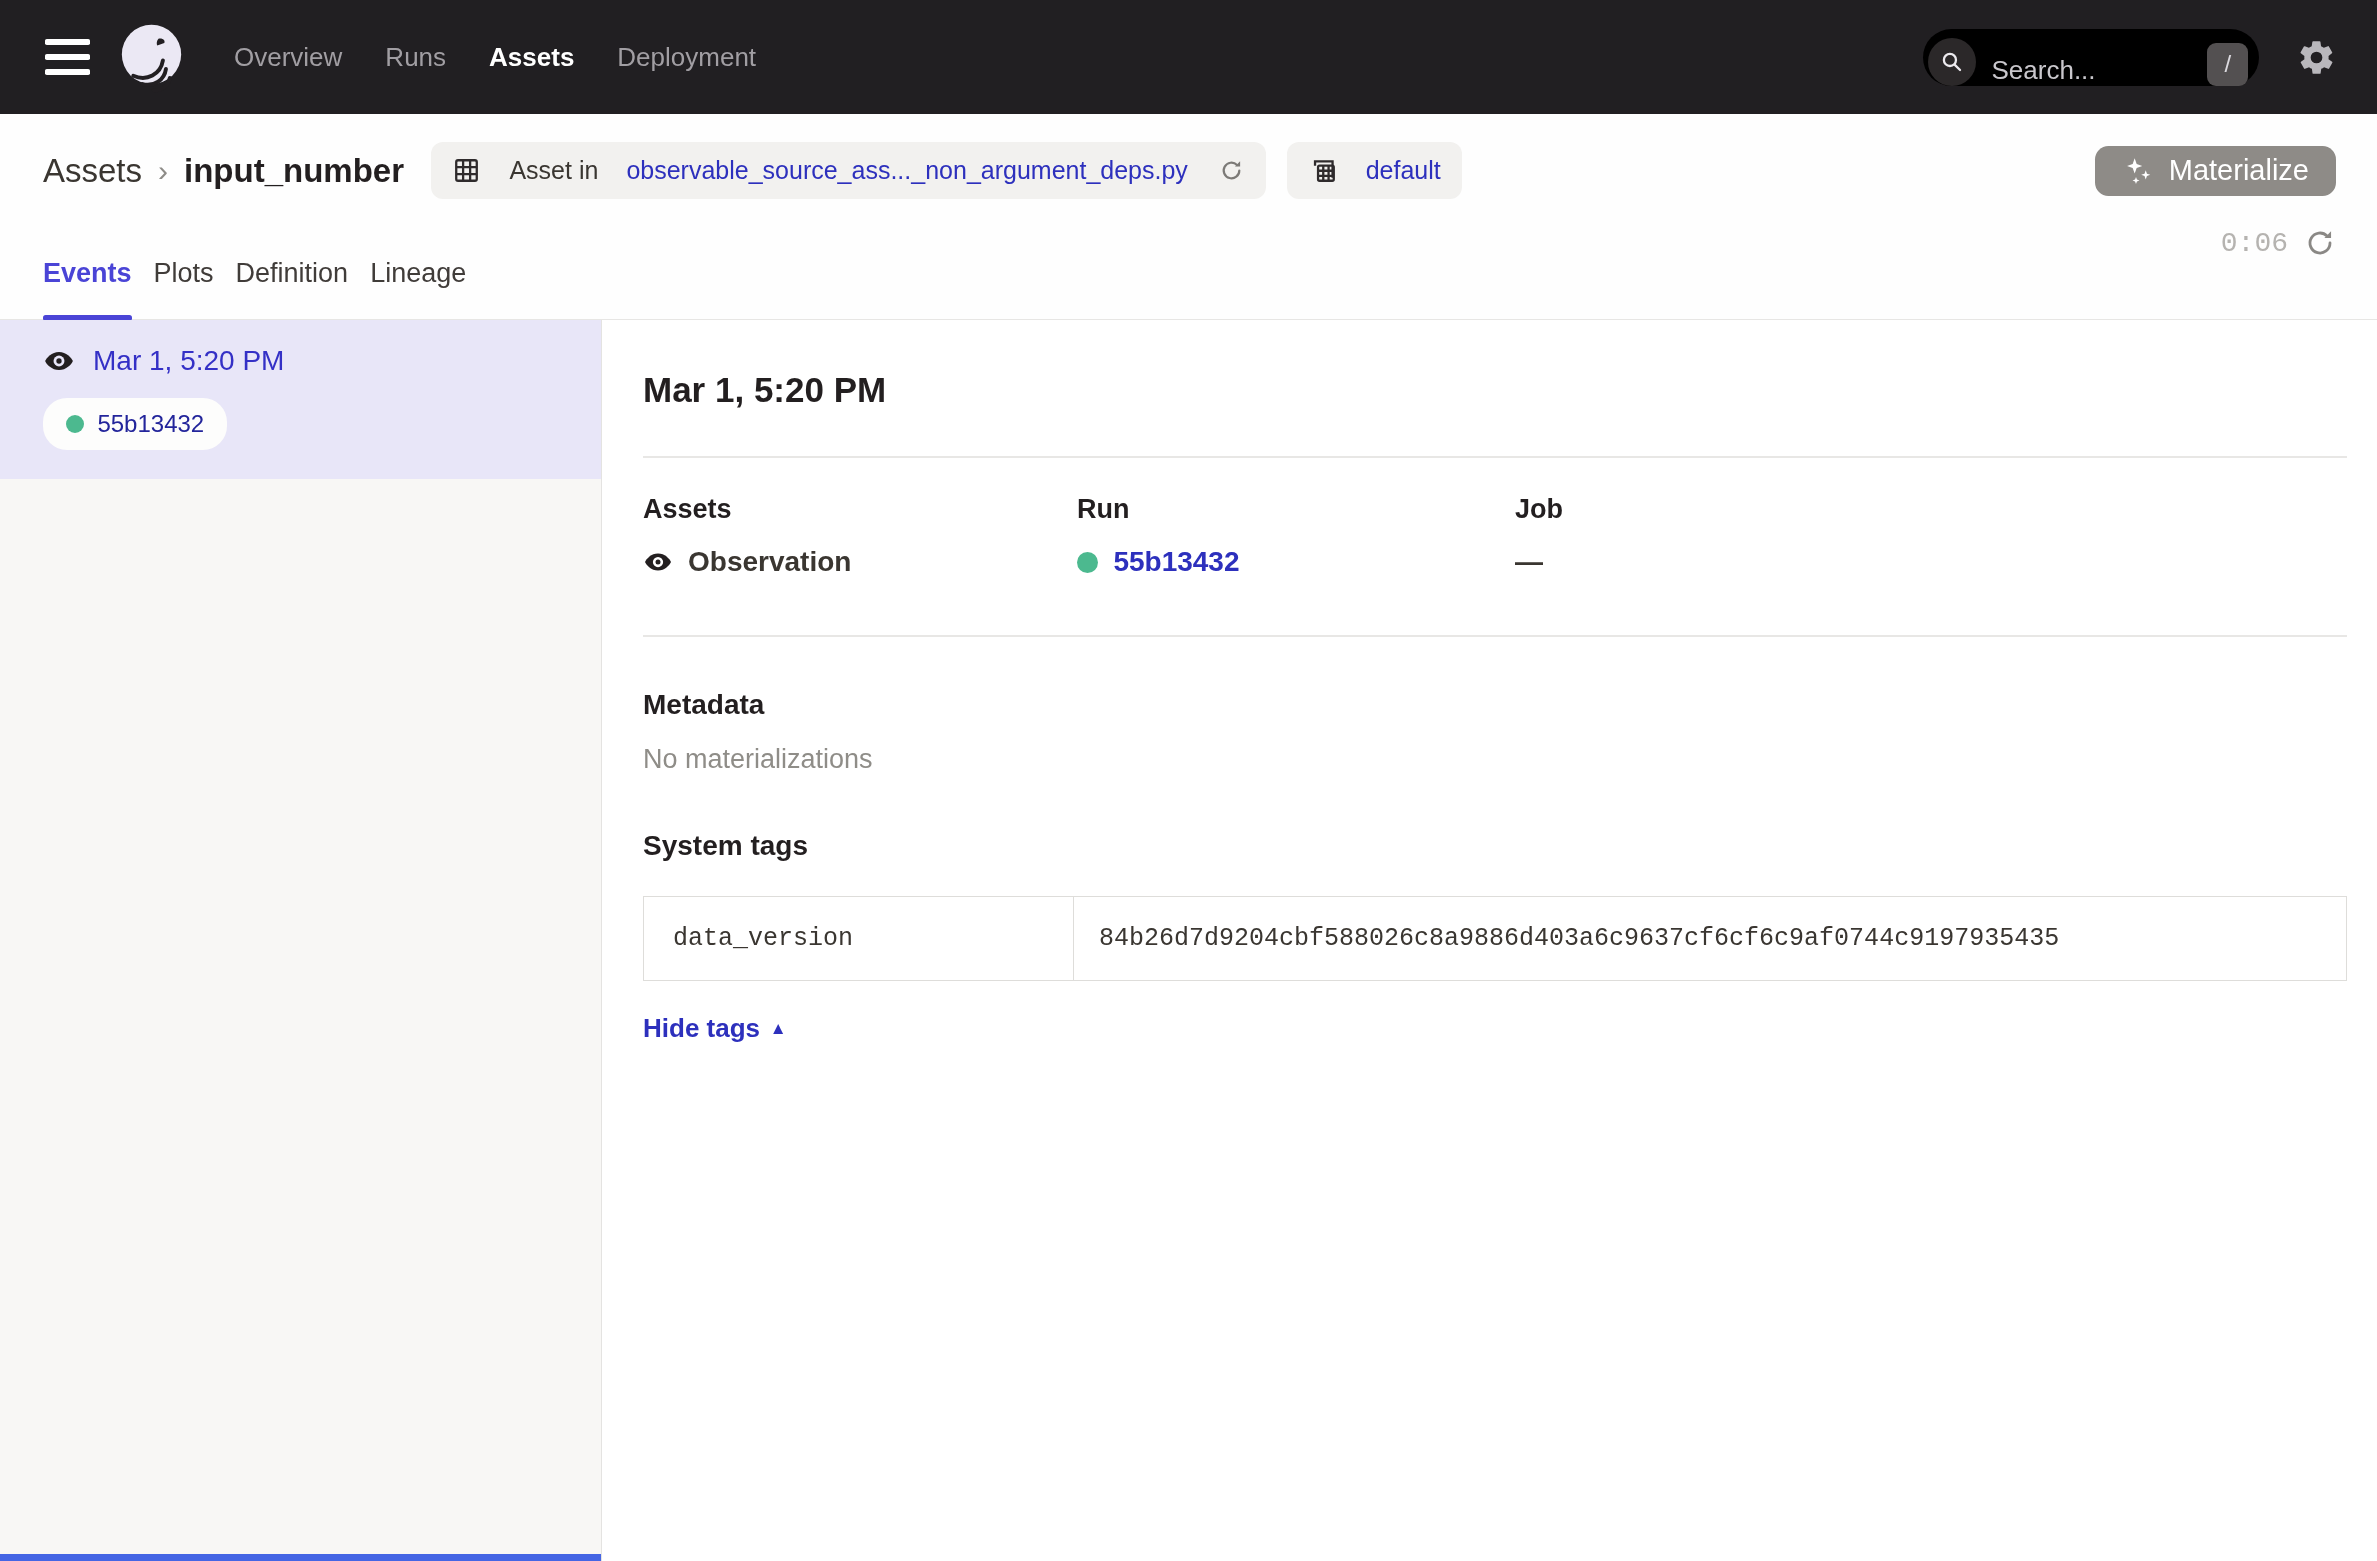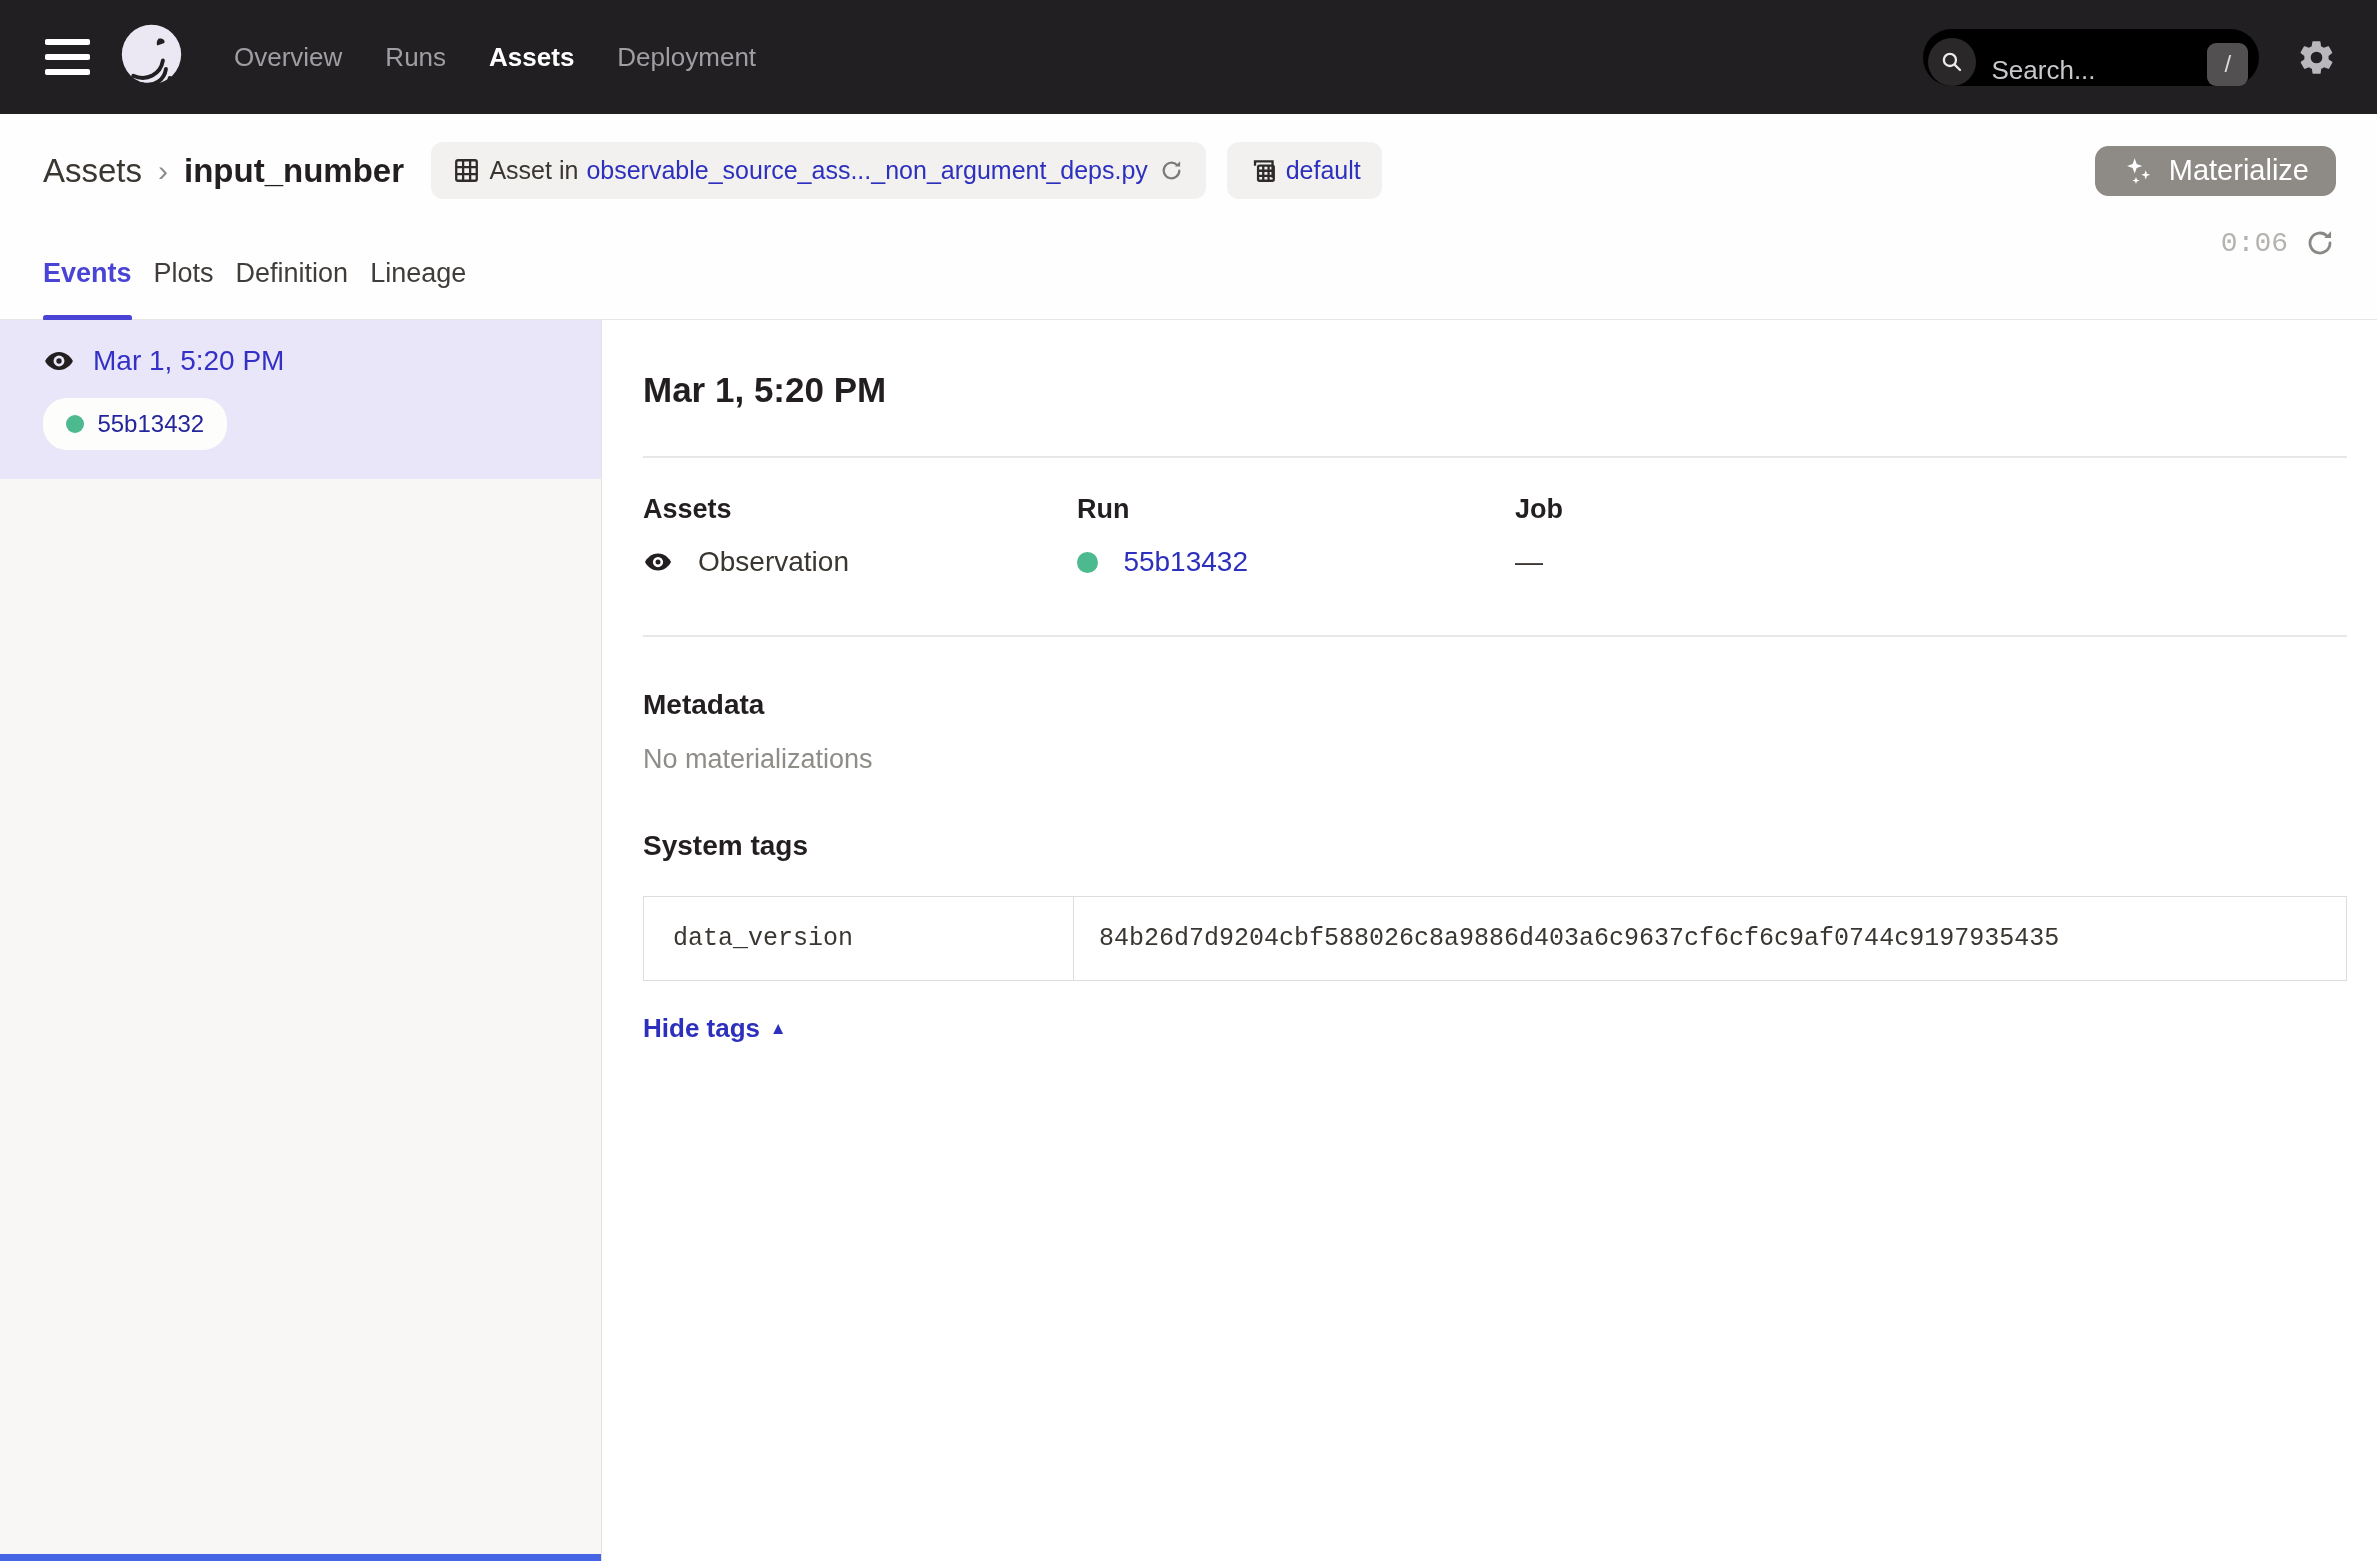--- a/index.html
+++ b/index.html
@@ -21,21 +21,21 @@
   .search input { flex:1; min-width:0; border:0; background:transparent; outline:none; color:#d9d7db; font-size:26px; padding:0 9px 0 16px; font-family:"Liberation Sans", sans-serif; }
   .search input::placeholder { color:#c9c7cc; }
   .kbd { width:41px; height:43px; flex:0 0 41px; background:#535051; border-radius:9px; color:#dcdadf; font-size:24px; display:flex; align-items:center; justify-content:center; }
   .gear { margin-left:38px; color:#b9b7bc; display:flex; cursor:pointer; }
 
   
   .crumb-row { height:113px; flex:0 0 113px; display:flex; align-items:center; padding:0 41px 0 43px; background:#fefefe; }
   .bc-root { font-size:33px; color:#3a3631; }
   .bc-sep { font-size:30px; color:#8e8c88; margin:0 16px; }
   .bc-current { font-size:33px; font-weight:700; color:#231f20; margin-right:27px; }
-  .pill { display:inline-flex; align-items:center; gap:8px; background:#f2f1ef; border-radius:12px; height:57px; padding:0 21.4px; font-size:25px; color:#3a3631; white-space:nowrap; }
+  .pill { display:inline-flex; align-items:center; gap:28px; background:#f2f1ef; border-radius:12px; height:57px; padding:0 21.4px; font-size:25px; color:#3a3631; white-space:nowrap; }
   .pill + .pill { margin-left:21.4px; }
   .pill a { color:#2d30bd; }
   .pill .picon { display:flex; color:#2f2b2c; }
   .pill .refresh { display:flex; color:#7c7a77; margin-left:3.6px; cursor:pointer; }
   .materialize { margin-left:auto; display:flex; align-items:center; gap:14.3px; background:#8e8b87; border:0; border-radius:13.4px; height:50px; padding:0 27px; color:#ffffff; font-size:29px; cursor:pointer; font-family:"Liberation Sans", sans-serif; }
   .materialize .spark { display:flex; }
 
   
   .tabs-row { height:93px; flex:0 0 93px; display:flex; align-items:flex-start; gap:22px; padding:0 41px 0 43px; border-bottom:1.8px solid #e7e6e4; background:#fefefe; }
   .tab { position:relative; font-size:27px; font-weight:500; color:#403c39; height:100%; display:flex; align-items:center; cursor:pointer; }
@@ -58,21 +58,21 @@
 
   main { flex:1; min-width:0; padding:14.3px 30px 0 41px; }
   .detail-title { font-size:35px; font-weight:700; color:#231f20; margin-top:36px; }
   .hr { height:1.8px; background:#e8e7e5; }
   .hr1 { margin-top:46px; }
   .hr2 { margin-top:57px; }
   .cols { display:flex; margin-top:36px; }
   .col-event { width:434px; flex:0 0 434px; }
   .col-run { width:438px; flex:0 0 438px; }
   .col-head { font-size:27px; font-weight:700; color:#231f20; }
-  .col-val { margin-top:21.4px; display:flex; align-items:center; gap:25px; font-size:28px; color:#3a3631; }
+  .col-val { margin-top:21.4px; display:flex; align-items:center; gap:15px; font-size:28px; color:#3a3631;font-weight:bold; }
   .col-val a { color:#2d30bd; }
   .sec-head { font-size:28px; font-weight:700; color:#231f20; }
   .meta-head { margin-top:52px; }
   .meta-empty { margin-top:23px; font-size:27px; color:#8f8d88; }
   .tags-head { margin-top:55px; }
   .tags-table { margin-top:34px; display:flex; border:1.8px solid #deddda; background:#ffffff; }
   .tag-key { width:430px; flex:0 0 430px; border-right:1.8px solid #deddda; padding:27px 18px 27px 29px; }
   .tag-val { flex:1; padding:27px 18px 27px 25px; }
   .mono { font-family:"Liberation Mono", monospace; font-size:25px; color:#3a3631; }
   .hide-tags { margin-top:32px; display:inline-flex; align-items:center; gap:9.8px; color:#2d30bd; font-size:26px; font-weight:700; cursor:pointer; }

